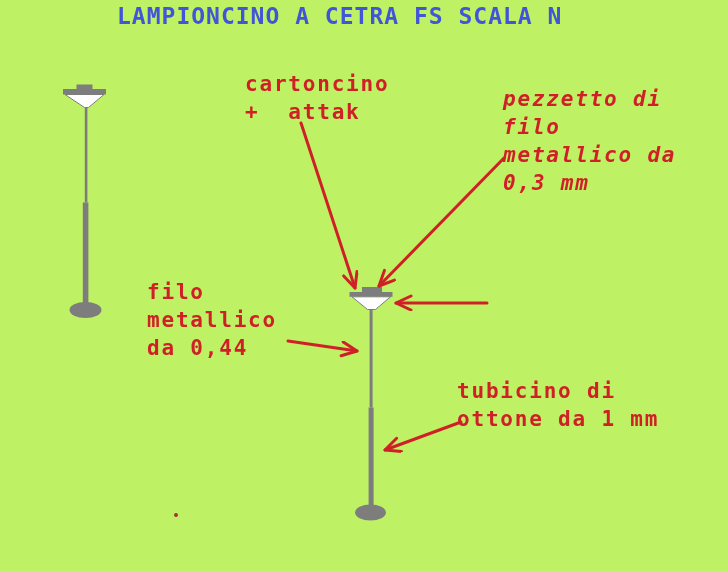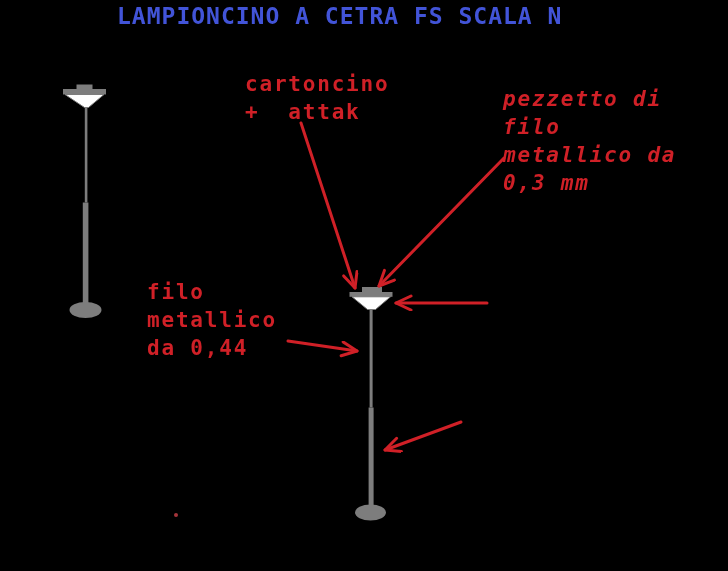--- a/index.html
+++ b/index.html
@@ -7,21 +7,21 @@
     --annotation-red: #d02027;
     --lamp-gray: #7d7d7d;
     --dot-red: #a4343a;
   }
   * { margin: 0; padding: 0; box-sizing: border-box; }
   html, body { background: #ffffff; }
   #stage {
     position: relative;
     width: 728px;
     height: 571px;
-    background: #000000;
+    background: #bef264;
     overflow: hidden;
     font-family: "DejaVu Sans Mono", "Liberation Mono", monospace;
   }
   #drawing {
     position: absolute;
     left: 0; top: 0;
     width: 728px; height: 571px;
   }
   .lamp-fill { fill: var(--lamp-gray); }
   .bowl { fill: #ffffff; stroke: var(--lamp-gray); stroke-width: 1; }
@@ -113,14 +113,16 @@
   <div class="label label-pezzetto">pezzetto di
 filo
 metallico da
 0,3 mm</div>
 
 
   <div class="label label-metallico">filo
 metallico
 da 0,44</div>
 
+  <div class="label label-tubicino">tubicino di
+ottone da 1 mm</div>
 
 </div>
 
 </body></html>

